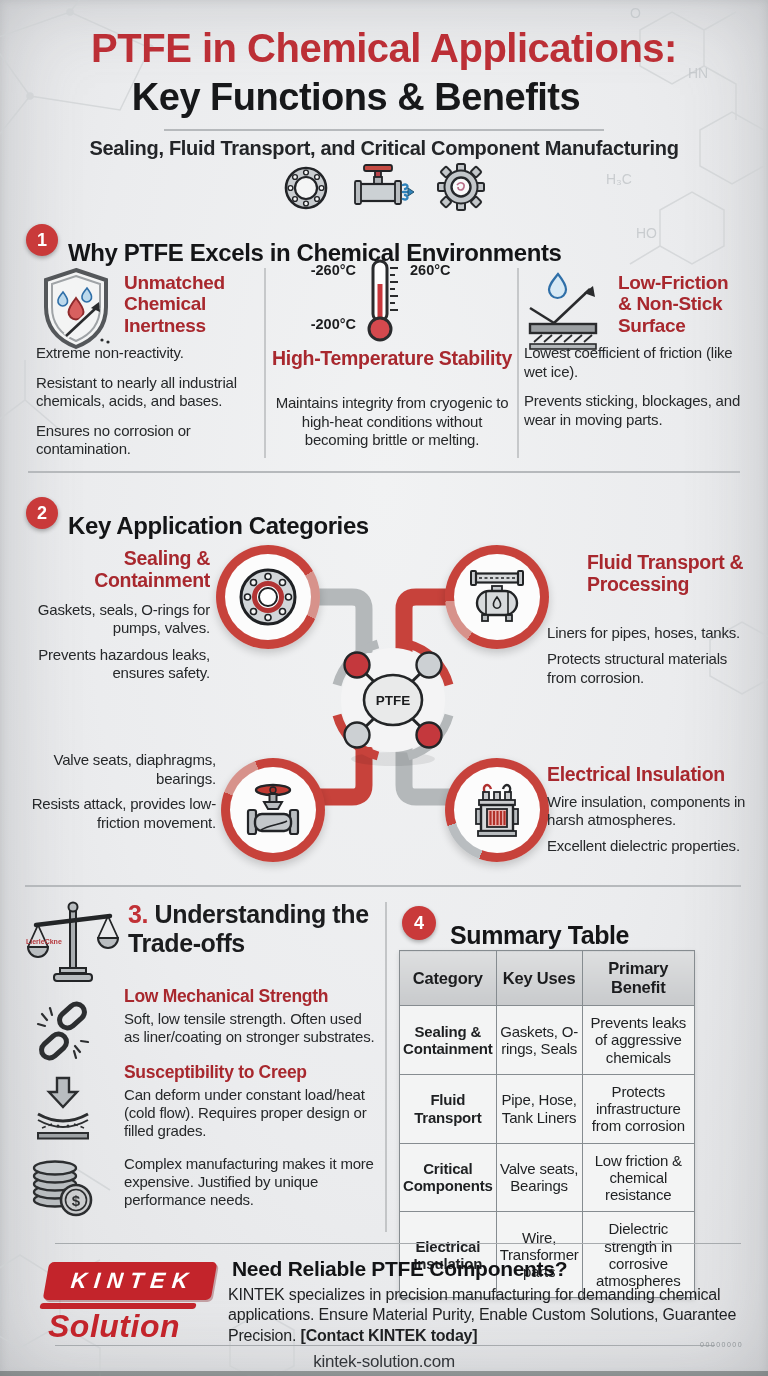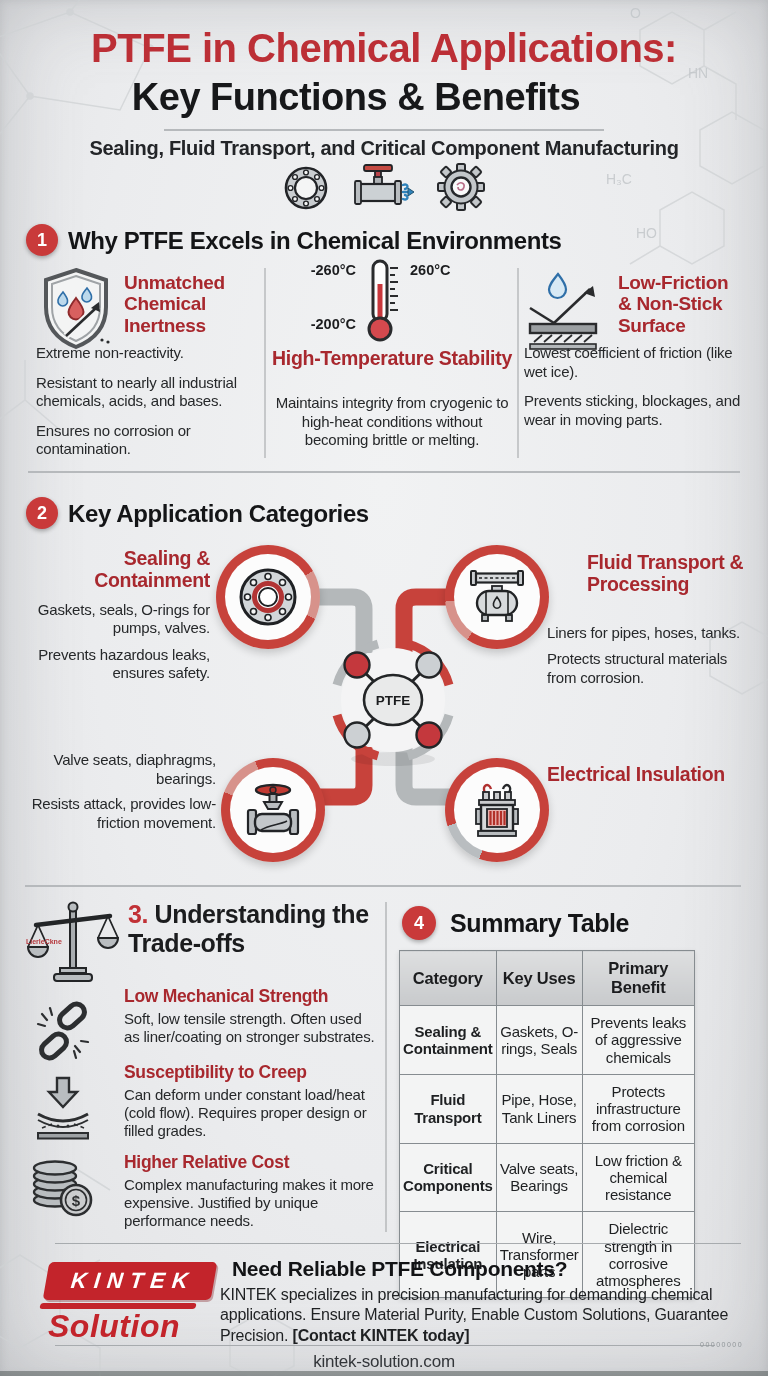--- a/index.html
+++ b/index.html
@@ -13,21 +13,21 @@
   .abs{position:absolute;}
   .center{text-align:center;}
   .right{text-align:right;}
   .title1{font-size:40px;font-weight:bold;letter-spacing:-.5px;color:#bc2f36;}
   .title2{font-size:38px;font-weight:bold;letter-spacing:-.5px;color:#17181a;}
   .subtitle{font-size:20px;font-weight:bold;color:#232528;letter-spacing:-.3px;}
   .hr{background:#b6b9bc;height:1.5px;}
   .badge{width:32px;height:32px;border-radius:50%;background:#c93a3a;color:#fff;
     font-size:18px;font-weight:bold;display:flex;align-items:center;justify-content:center;
     box-shadow:0 2px 4px rgba(0,0,0,.3);}
-  .sec-title{font-size:24px;font-weight:bold;color:#141517;letter-spacing:-.4px;}
+  .sec-title{font-size:24px;font-weight:bold;color:#141517;letter-spacing:-.4px;margin-top:12px;}
   .red-h{color:#a8282e;font-weight:bold;letter-spacing:-.3px;}
   .body-t{color:#26282a;font-size:15px;line-height:1.24;letter-spacing:-.2px;}
   .body-t p{margin:0 0 11px 0;}
   .vline{width:1.5px;background:#c6c8ca;}
   .node{width:104px;height:104px;border-radius:50%;box-shadow:0 4px 8px rgba(0,0,0,.18);}
   .node .inner{position:absolute;left:9px;top:9px;right:9px;bottom:9px;border-radius:50%;
     background:#fcfcfc;display:flex;align-items:center;justify-content:center;}
   .ring-a{background:conic-gradient(from 0deg,#c7423b 0deg 60deg,#d7928b 60deg 115deg,#c7423b 115deg 360deg);}
   .ring-b{background:conic-gradient(from 0deg,#c7423b 0deg 215deg,#d7928b 215deg 265deg,#c7423b 265deg 360deg);}
   .ring-c{background:conic-gradient(from 0deg,#c7423b 0deg 290deg,#d7928b 290deg 340deg,#c7423b 340deg 360deg);}
@@ -335,20 +335,24 @@
     </div>
   </div>
   <div class="abs right" style="left:8px;top:744px;width:208px;">
     <div class="body-t" style="margin-top:7px;">
       <p style="margin-bottom:7px;">Valve seats, diaphragms, bearings.</p>
       <p style="margin-bottom:0;">Resists attack, provides low-friction movement.</p>
     </div>
   </div>
   <div class="abs" style="left:547px;top:764px;width:208px;">
     <div class="red-h" style="font-size:19.5px;line-height:1.12;">Electrical Insulation</div>
+    <div class="body-t" style="margin-top:7px;">
+      <p style="margin-bottom:7px;">Wire insulation, components in harsh atmospheres.</p>
+      <p style="margin-bottom:0;">Excellent dielectric properties.</p>
+    </div>
   </div>
 
   <div class="abs hr" style="left:25px;top:885px;width:716px;"></div>
   <div class="abs" style="left:385px;top:902px;width:2px;height:330px;background:#c3c5c7;"></div>
 
   <svg class="abs" style="left:24px;top:894px;" width="100" height="100" viewBox="0 0 100 100">
     <rect x="46" y="16" width="6" height="58" fill="#a9adb0" stroke="#232527" stroke-width="2"></rect>
     <circle cx="49" cy="13" r="4.5" fill="#b9bdc0" stroke="#232527" stroke-width="2"></circle>
     <line x1="12" y1="31" x2="86" y2="22" stroke="#232527" stroke-width="4.5" stroke-linecap="round"></line>
     <g stroke="#232527" stroke-width="1.8" fill="none">
@@ -408,21 +412,20 @@
       <ellipse cx="25" cy="36" rx="21" ry="6.5"></ellipse>
       <ellipse cx="25" cy="28" rx="21" ry="6.5"></ellipse>
       <ellipse cx="25" cy="20" rx="21" ry="6.5"></ellipse>
       <ellipse cx="25" cy="12" rx="21" ry="6.5" fill="#c7cbce"></ellipse>
     </g>
     <circle cx="46" cy="44" r="15" fill="#caccce" stroke="#2c2e30" stroke-width="2.6"></circle>
     <circle cx="46" cy="44" r="10.5" fill="none" stroke="#2c2e30" stroke-width="1.6"></circle>
     <text x="46" y="49.5" text-anchor="middle" font-family="Liberation Sans, sans-serif" font-size="15" font-weight="bold" fill="#2c2e30">$</text>
   </svg>
   <div class="abs" style="left:124px;top:1152px;width:258px;">
-    <div class="red-h t3-h">Higher Relative Cost</div>
     <div class="t3-b" style="margin-top:3px;">Complex manufacturing makes it more expensive. Justified by unique performance needs.</div>
   </div>
 
   <div class="abs badge" style="left:402px;top:906px;width:34px;height:34px;">
     <span>4</span>
   </div>
   <div class="abs sec-title" style="left:450px;top:909px;font-size:25px;">Summary Table</div>
 
   <table class="sum abs" style="left:399px;top:950px;">
     <colgroup>
@@ -463,21 +466,21 @@
 
   <div class="abs" style="left:55px;top:1243px;width:686px;height:1px;background:#a7abae;"></div>
 
   <div class="abs logo-box" style="left:46px;top:1262px;">
     <span>KINTEK</span>
   </div>
   <div class="abs logo-swoosh" style="left:40px;top:1303px;"></div>
   <div class="abs logo-sol" style="left:48px;top:1308px;">Solution</div>
 
   <div class="abs f-head" style="left:232px;top:1257px;">Need Reliable PTFE Components?</div>
-  <div class="abs f-body" style="left:220px;top:1285px;width:512px;">
+  <div class="abs f-body" style="left:228px;top:1285px;width:512px;">
     <span>KINTEK specializes in precision manufacturing for demanding chemical applications. Ensure Material Purity, Enable Custom Solutions, Guarantee Precision.</span>
     <span class="f-cta">[Contact KINTEK today]</span>
   </div>
 
   <div class="abs" style="left:55px;top:1345px;width:660px;height:1px;background:#a7abae;"></div>
   <div class="abs dots" style="left:700px;top:1341px;">00000000</div>
 
   <div class="abs website center" style="left:0;top:1352px;width:768px;">kintek-solution.com</div>
 
   <div class="abs" style="left:0;bottom:0;width:768px;height:5px;background:rgba(62,72,68,.45);"></div>

